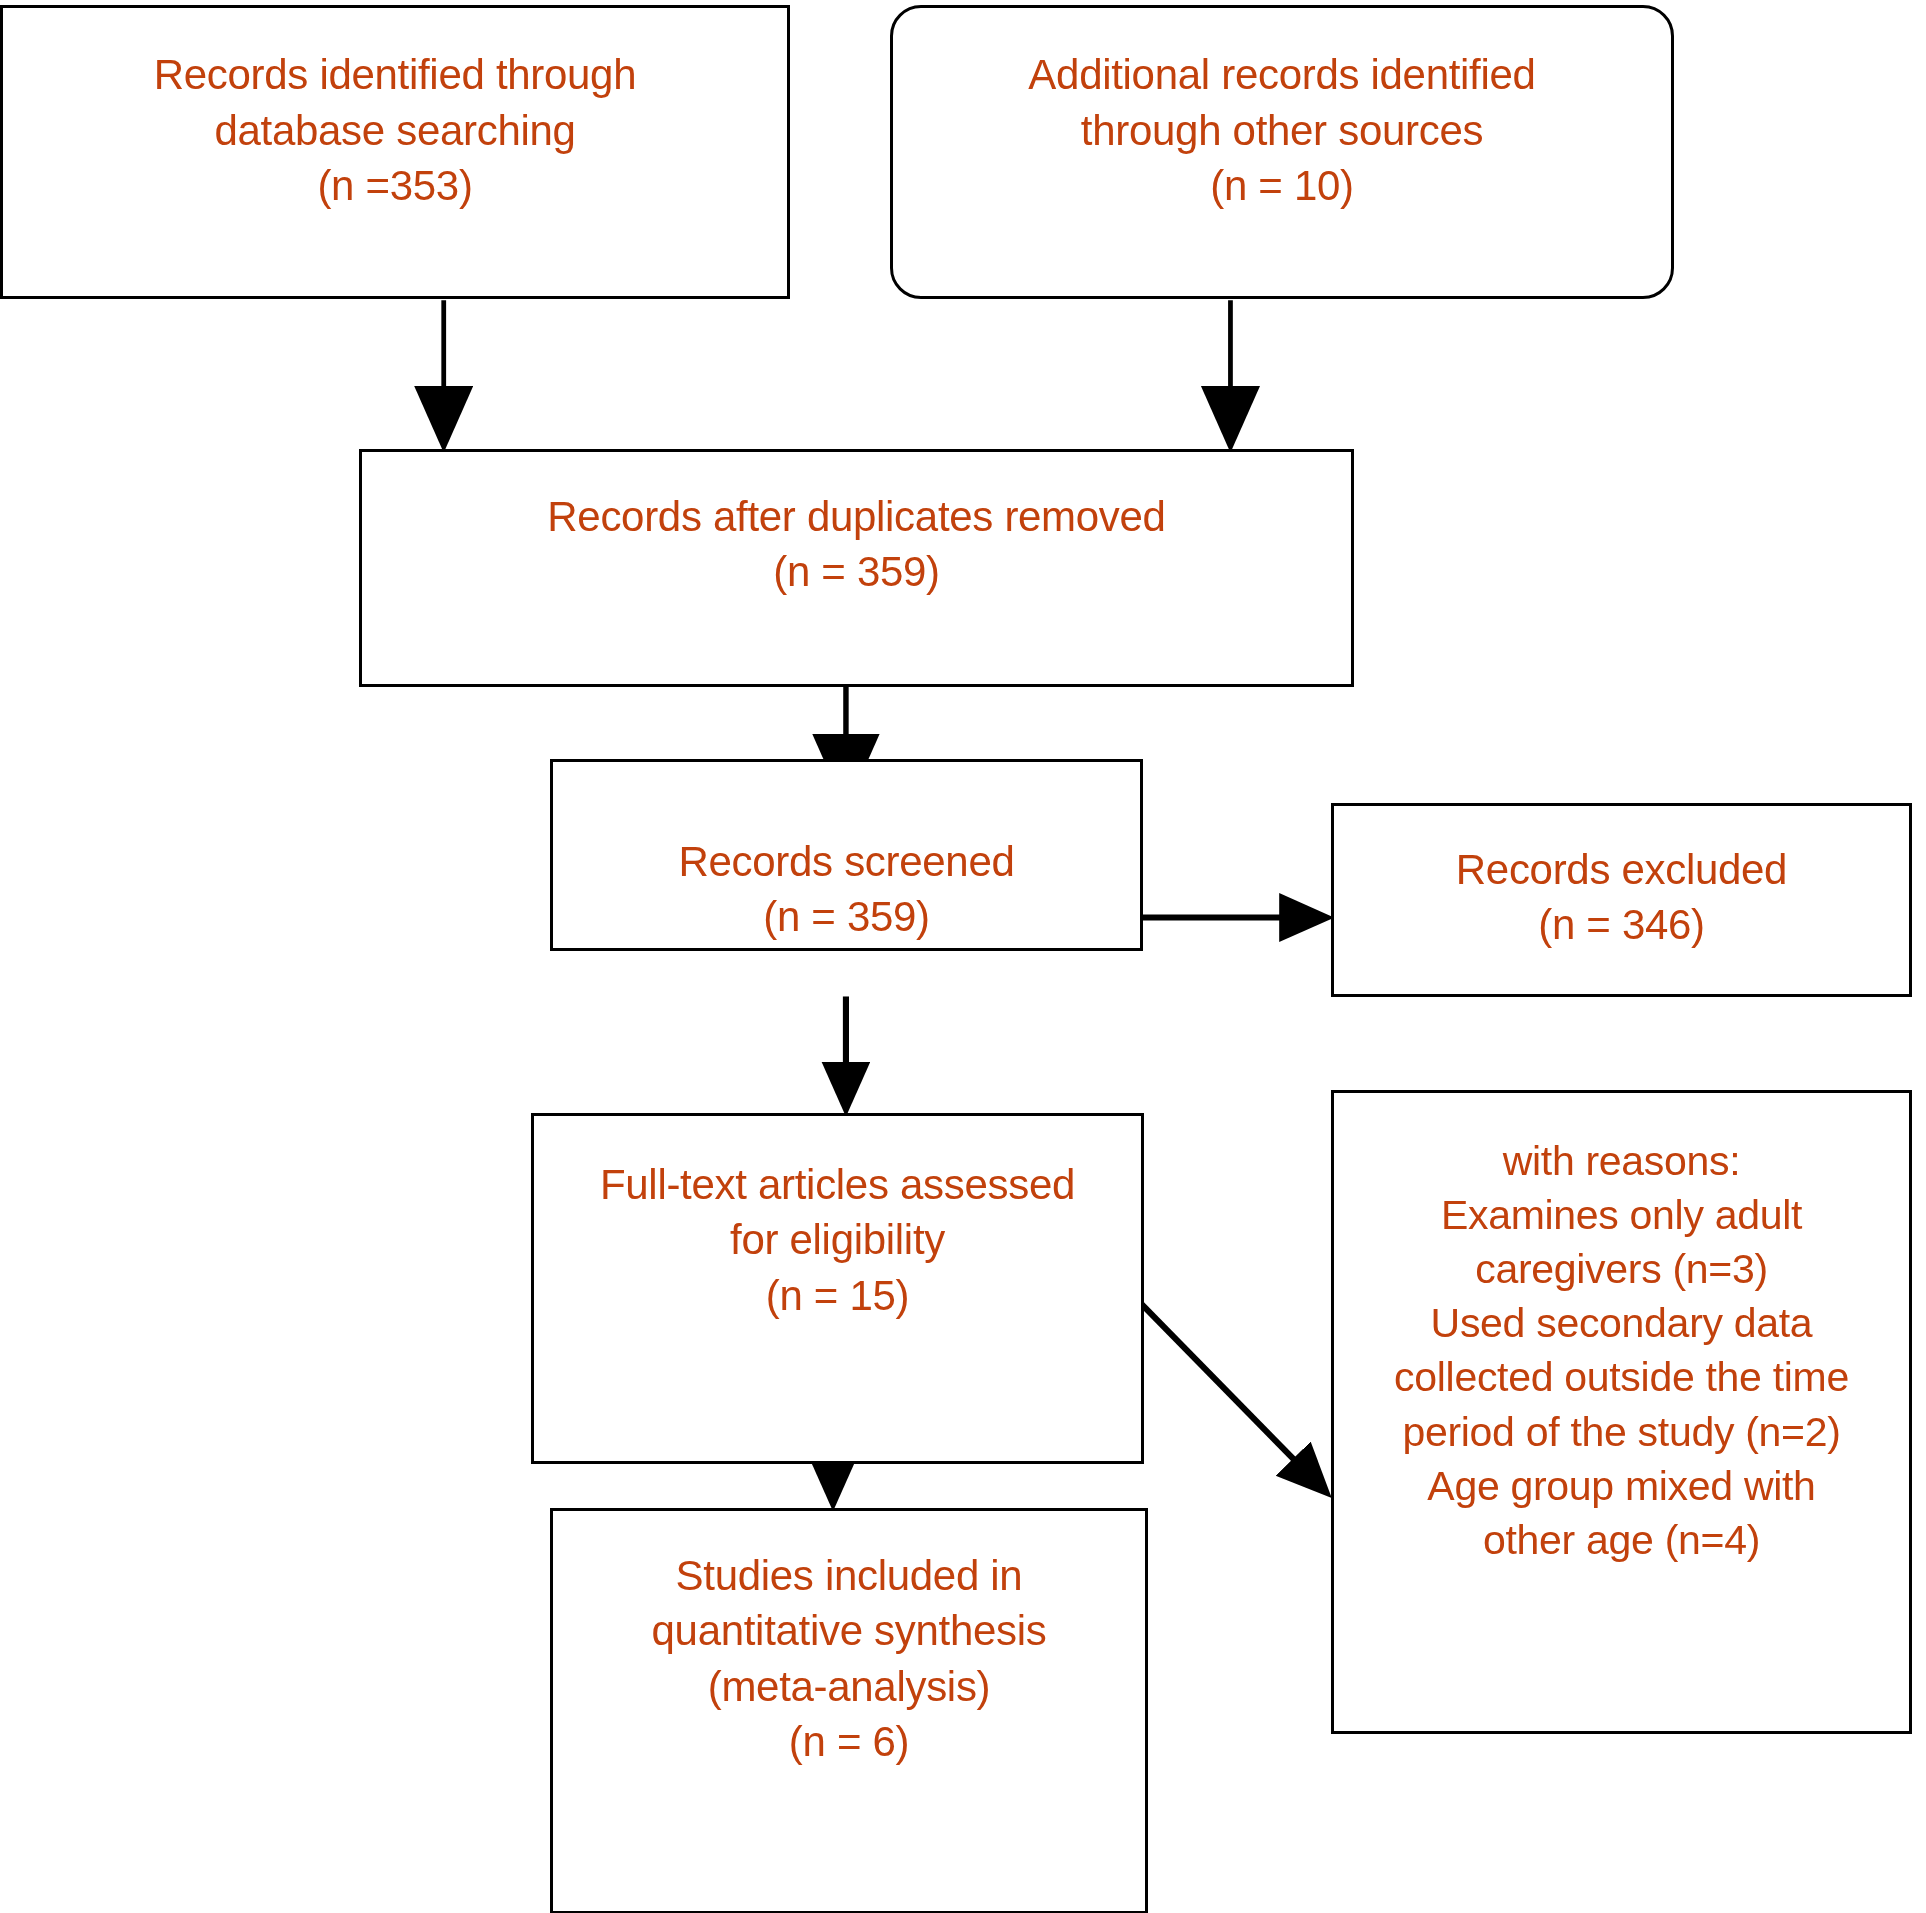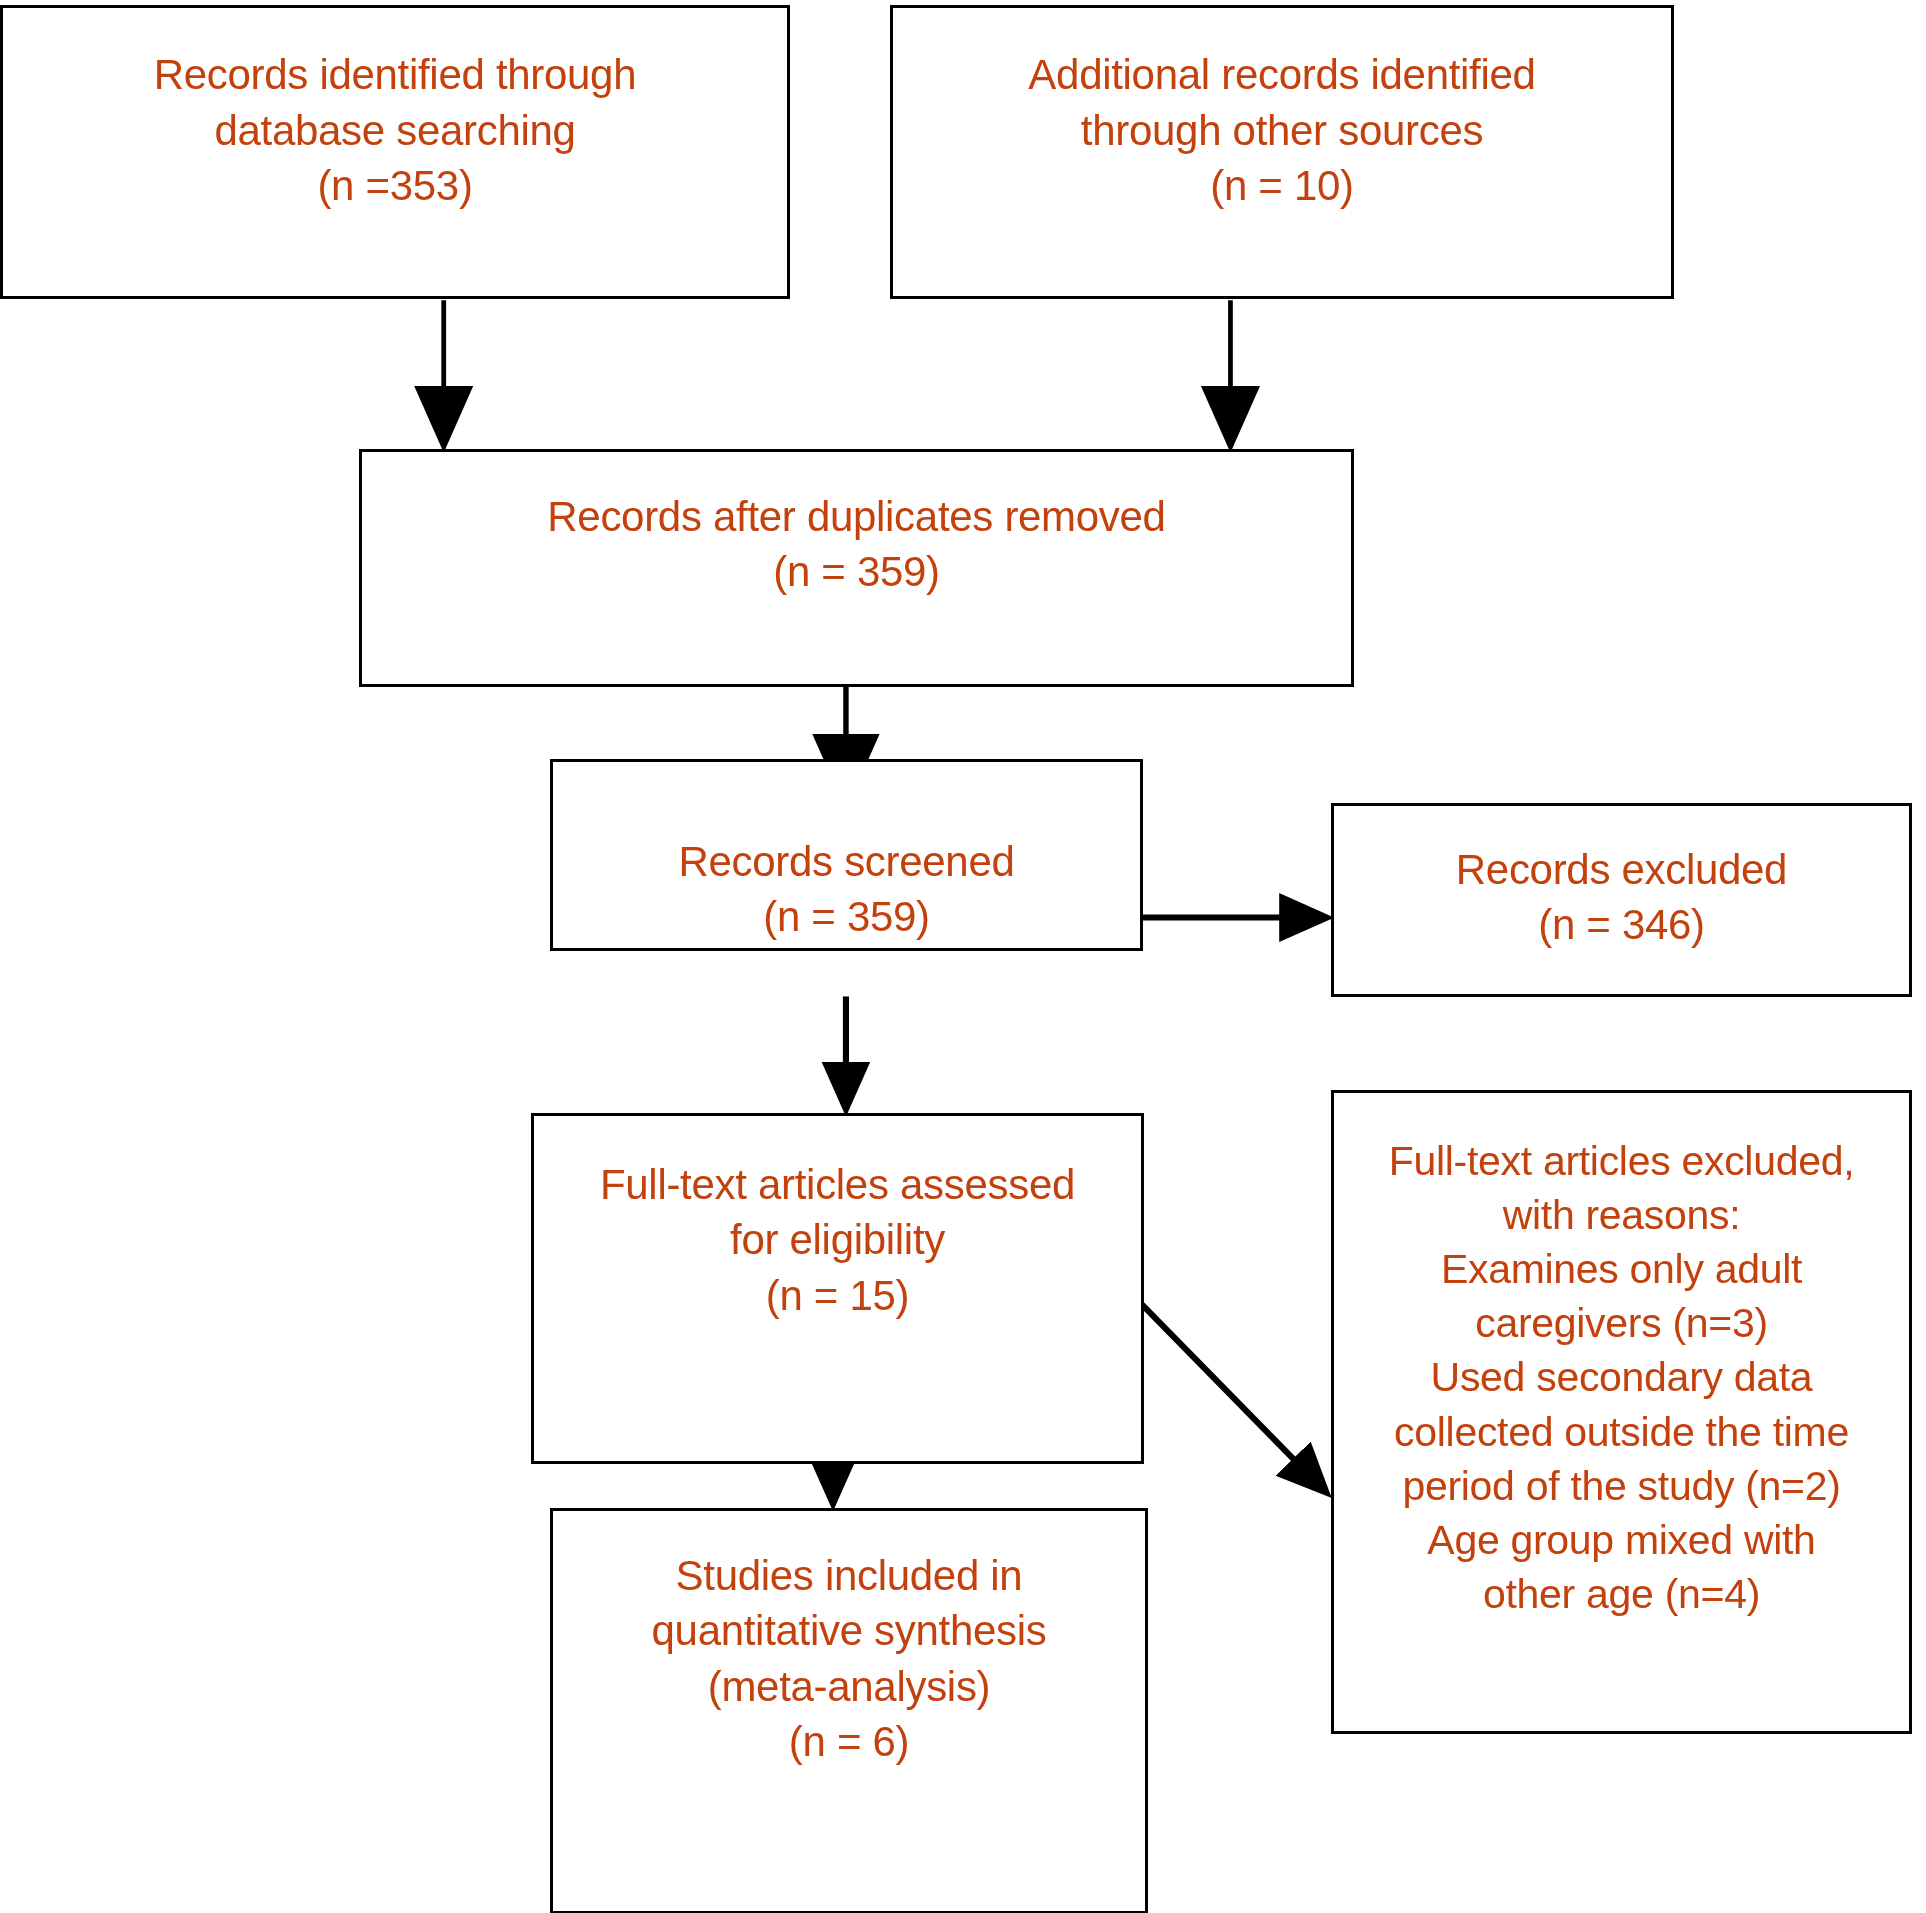--- a/index.html
+++ b/index.html
@@ -38,21 +38,21 @@
     position: absolute;
     left: 0;
     top: 0;
     width: 1926px;
     height: 1914px;
     pointer-events: none;
   }
 
   
   #box-db-search      { left: 0px;    top: 5.4px;    width: 790px; height: 294px;  padding-top: 39px; }
-  #box-other-sources  { left: 890px; top: 5.4px;    width: 784px; height: 294px;  padding-top: 39px; }
+  #box-other-sources  { left: 890px; top: 5.4px;    width: 784px; height: 294px;  padding-top: 39px; border-radius: 31px; }
   #box-dedup          { left: 359px;  top: 449px;  width: 995px; height: 238px;  padding-top: 37px; }
   #box-screened       { left: 550px;  top: 759px; width: 593px;  height: 192px;  padding-top: 72px; }
   #box-excluded       { left: 1331px; top: 803px; width: 581px;  height: 194px;  padding-top: 36px; }
   #box-fulltext       { left: 531px;  top: 1113px; width: 613px;  height: 351px;  padding-top: 41px; }
   #box-reasons        { left: 1331px; top: 1090px; width: 581px;  height: 644px;  padding-top: 41px; font-size: 41px; }
   #box-included       { left: 550px;  top: 1508px; width: 598px;  height: 406px;  padding-top: 37px; }
 </style>
 </head>
 <body>
 
@@ -110,21 +110,20 @@
     <span class="line">(n = 346)</span>
   </div>
 
   <div class="flow-box" id="box-fulltext">
     <span class="line">Full-text articles assessed</span>
     <span class="line">for eligibility</span>
     <span class="line">(n = 15)</span>
   </div>
 
   <div class="flow-box" id="box-reasons">
-    <span class="line">Full-text articles excluded,</span>
     <span class="line">with reasons:</span>
     <span class="line">Examines only adult</span>
     <span class="line">caregivers (n=3)</span>
     <span class="line">Used secondary data</span>
     <span class="line">collected outside the time</span>
     <span class="line">period of the study (n=2)</span>
     <span class="line">Age group mixed with</span>
     <span class="line">other age (n=4)</span>
   </div>
 

